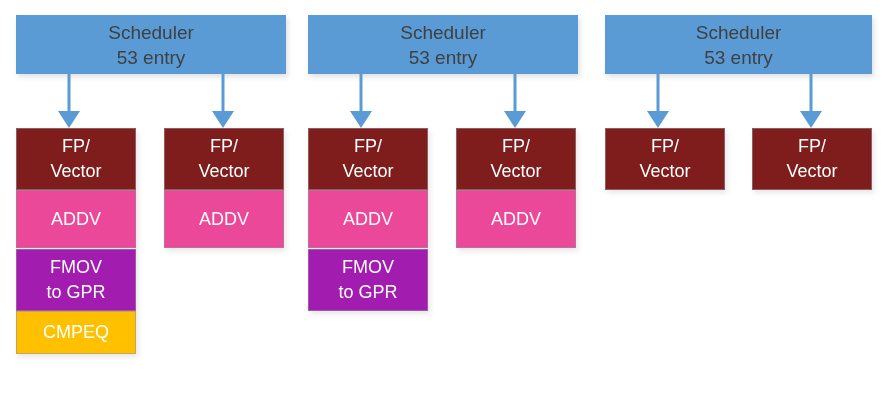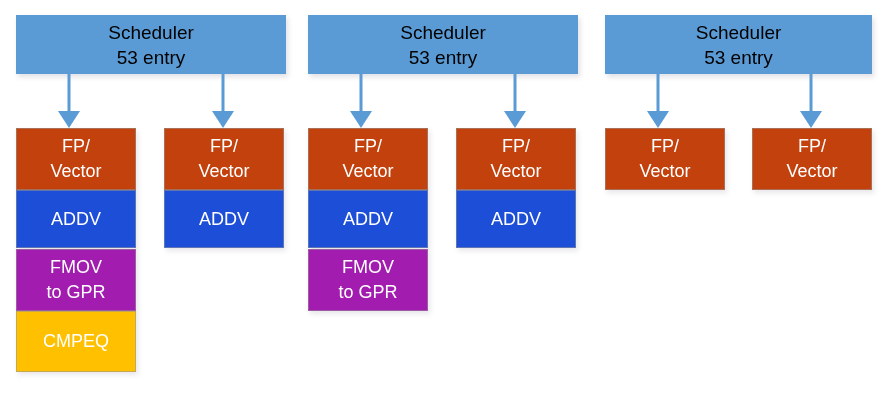--- a/index.html
+++ b/index.html
@@ -7,21 +7,21 @@
     width:886px;height:407px;
     background:#ffffff;
     font-family:"Liberation Sans", sans-serif;
     overflow:hidden;
   }
   #canvas{position:relative;width:886px;height:407px;}
 
   .sched{
     position:absolute;
     background:#5B9BD5;
-    color:#000000;
+    color:#404040;
     display:flex;
     flex-direction:column;
     align-items:center;
     justify-content:center;
     font-size:19px;
     line-height:25px;
     box-shadow:2px 3px 5px rgba(120,120,140,0.22);
     box-sizing:border-box;
   }
   .sched .ln{display:block;text-align:center;white-space:nowrap;}
@@ -53,22 +53,22 @@
     align-items:center;
     justify-content:center;
     color:#ffffff;
     font-size:18px;
     line-height:25px;
     border:1px solid rgba(150,150,150,0.55);
     box-shadow:2px 3px 5px rgba(140,130,150,0.20);
   }
   .unit .ln{display:block;text-align:center;white-space:nowrap;}
 
-  .c-purple{background:#c2410c;}
-  .c-orange{background:#1d4ed8;}
+  .c-purple{background:#7f1d1d;}
+  .c-orange{background:#ec4899;}
   .c-green {background:#a21caf;}
   .c-yellow{background:#FFC000;}
 </style>
 </head>
 <body>
 
 <div id="canvas">
 
   <div class="sched" style="left:16px;top:15px;width:270px;height:59px;">
     <span class="ln">Scheduler</span>
@@ -88,21 +88,21 @@
     <span class="ln">FP/</span>
     <span class="ln">Vector</span>
   </div>
   <div class="unit c-orange" style="left:16px;top:190px;width:120px;height:58px;">
     <span class="ln">ADDV</span>
   </div>
   <div class="unit c-green" style="left:16px;top:249px;width:120px;height:62px;">
     <span class="ln">FMOV</span>
     <span class="ln">to GPR</span>
   </div>
-  <div class="unit c-yellow" style="left:16px;top:311px;width:120px;height:61px;">
+  <div class="unit c-yellow" style="left:16px;top:311px;width:120px;height:43px;">
     <span class="ln">CMPEQ</span>
   </div>
 
   <div class="unit c-purple" style="left:164px;top:128px;width:120px;height:62px;">
     <span class="ln">FP/</span>
     <span class="ln">Vector</span>
   </div>
   <div class="unit c-orange" style="left:164px;top:190px;width:120px;height:58px;">
     <span class="ln">ADDV</span>
   </div>

